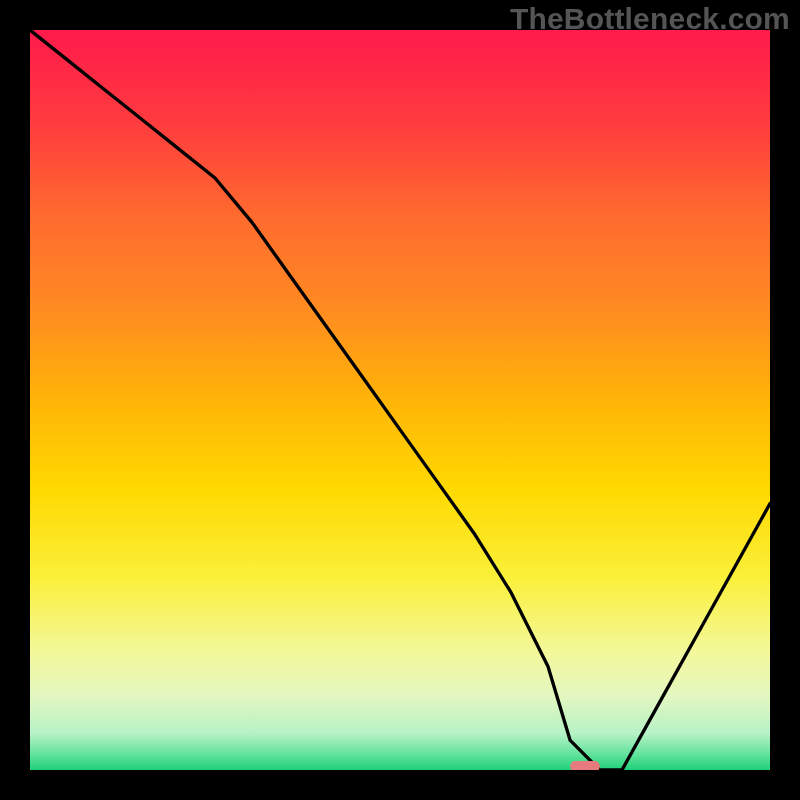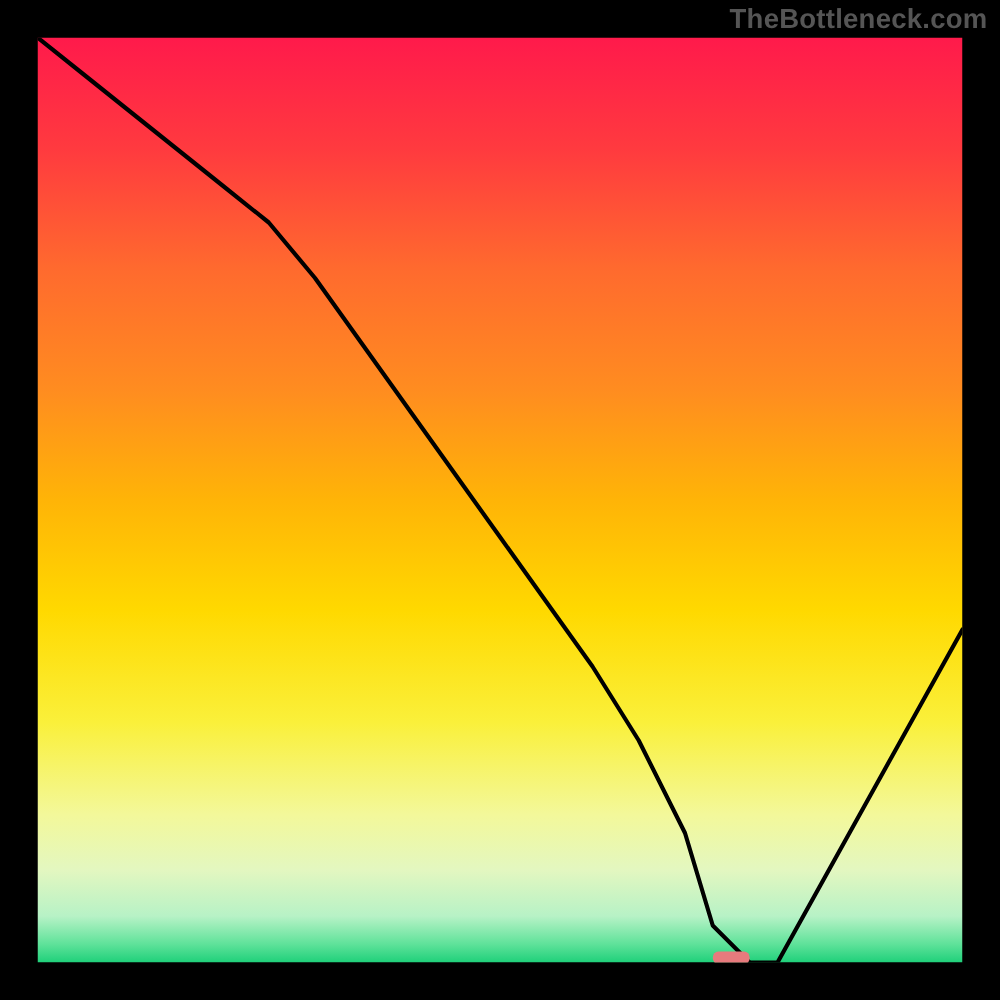--- a/index.html
+++ b/index.html
@@ -14,21 +14,21 @@
   .wrap {
     position: relative;
     width: 800px;
     height: 800px;
   }
   .watermark {
     position: absolute;
     top: 2px;
     right: 10px;
     color: #555;
-    font-size: 22px;
+    font-size: 30px;
     font-weight: 600;
     letter-spacing: 0.2px;
     z-index: 5;
   }
   svg.chart {
     position: absolute;
     top: 30px;
     left: 30px;
     width: 740px;
     height: 740px;

